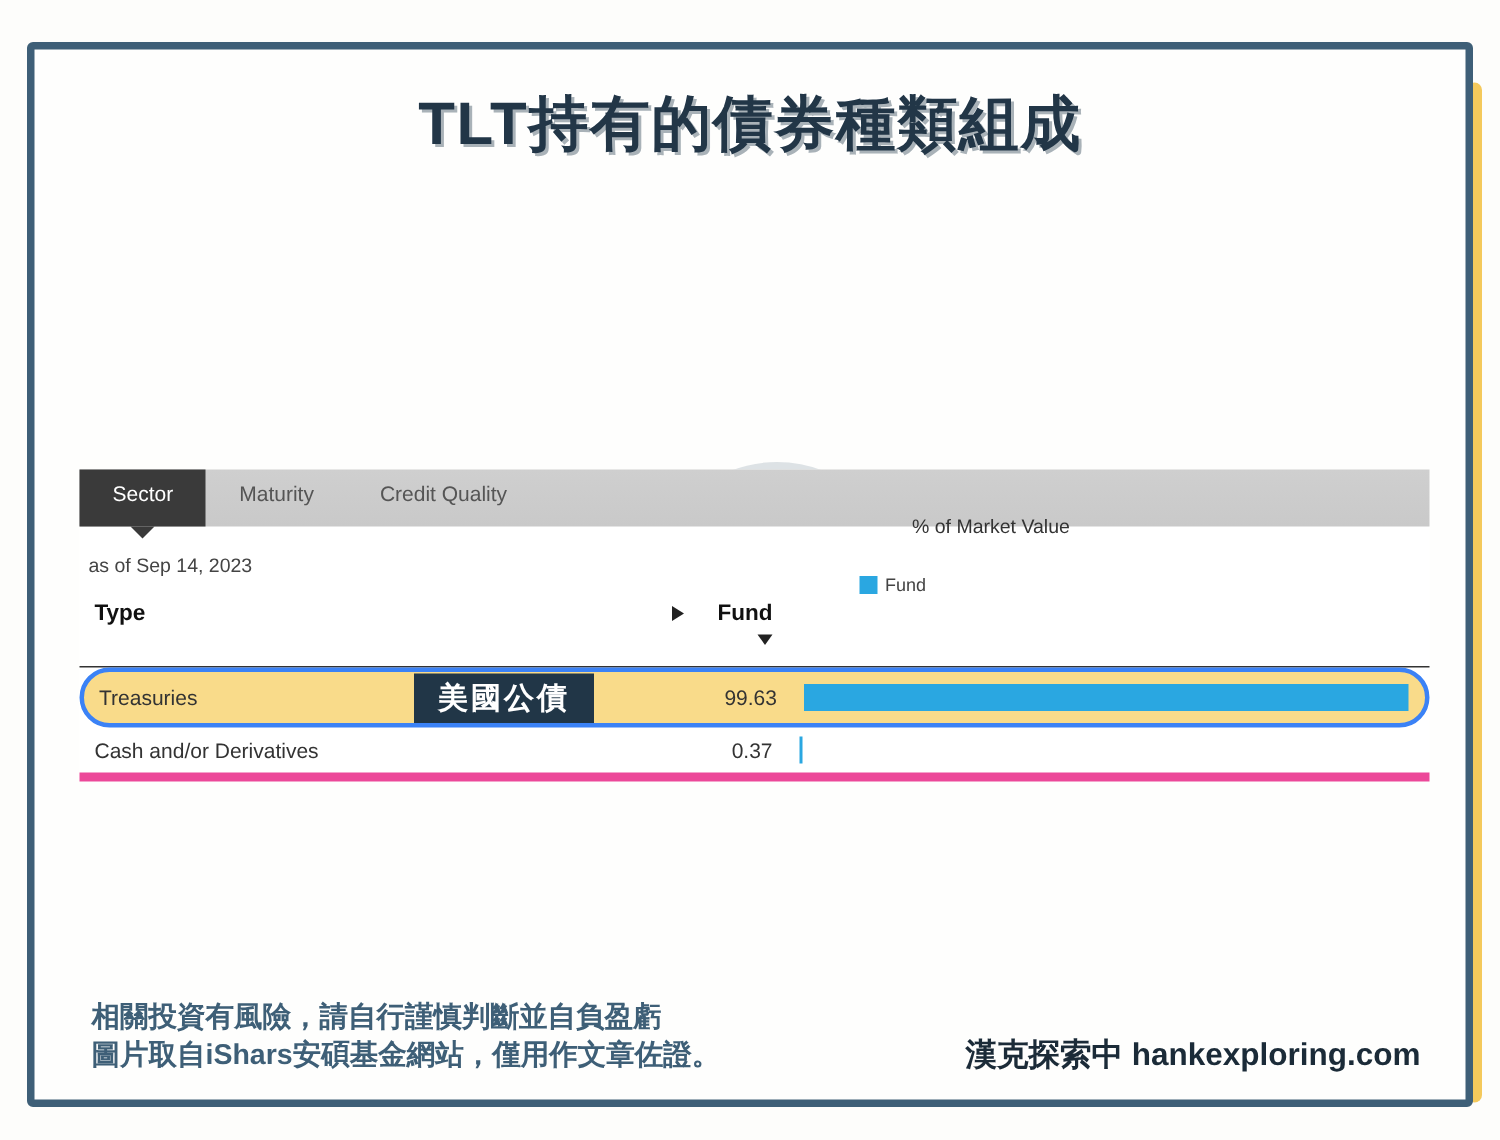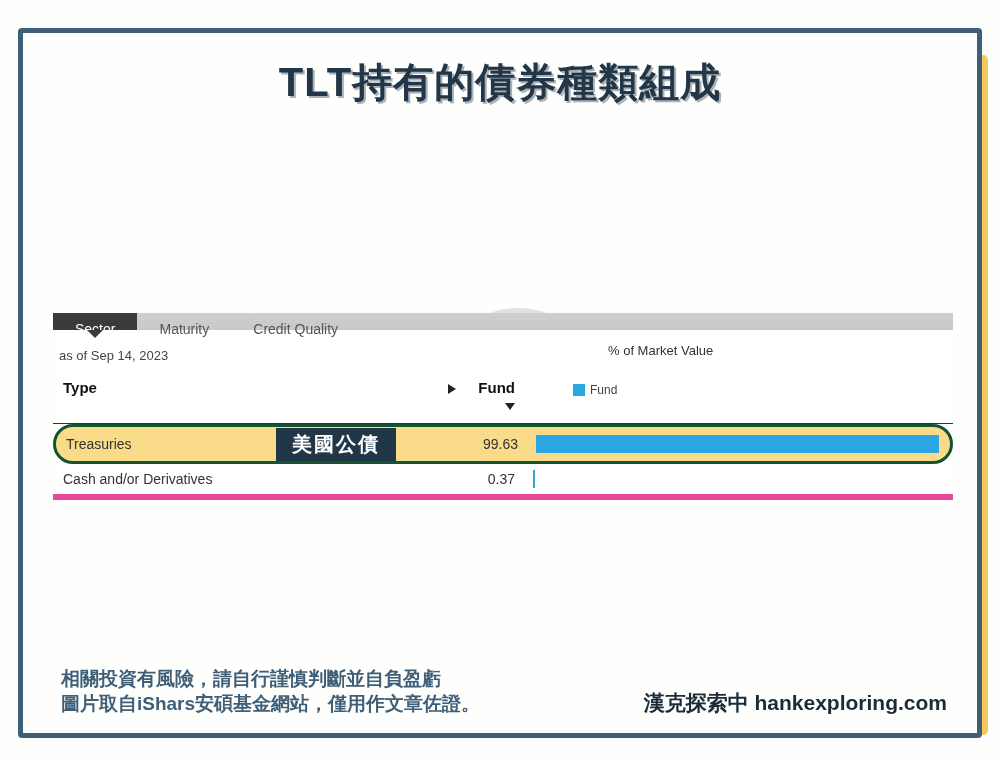--- a/index.html
+++ b/index.html
@@ -72,21 +72,21 @@
   .panel {
     position: absolute;
     left: 30px;
     top: 280px;
     width: 900px;
     background: #fff;
   }
   .tabs {
     display: flex;
     background: linear-gradient(#cfcfcf,#c9c9c9);
-    height: 17px;
+    height: 38px;
     font-size: 14px;
   }
   .tab {
     padding: 8px 22px;
     color: #555;
     position: relative;
     cursor: pointer;
   }
   .tab.active {
     background: #3a3a3a;
@@ -163,21 +163,21 @@
     align-items: center;
     font-size: 14px;
     height: 36px;
     padding: 0 10px;
     border-bottom: 6px solid #ec4899;
     color: #333;
     position: relative;
   }
   .row.highlight {
     background: #f9db8a;
-    border: 3px solid #14532d;
+    border: 3px solid #3b82f6;
     border-radius: 20px;
     height: 40px;
   }
   .bar {
     height: 18px;
     background: #2aa7e1;
   }
   .annot {
     position: absolute;
     left: 220px;

